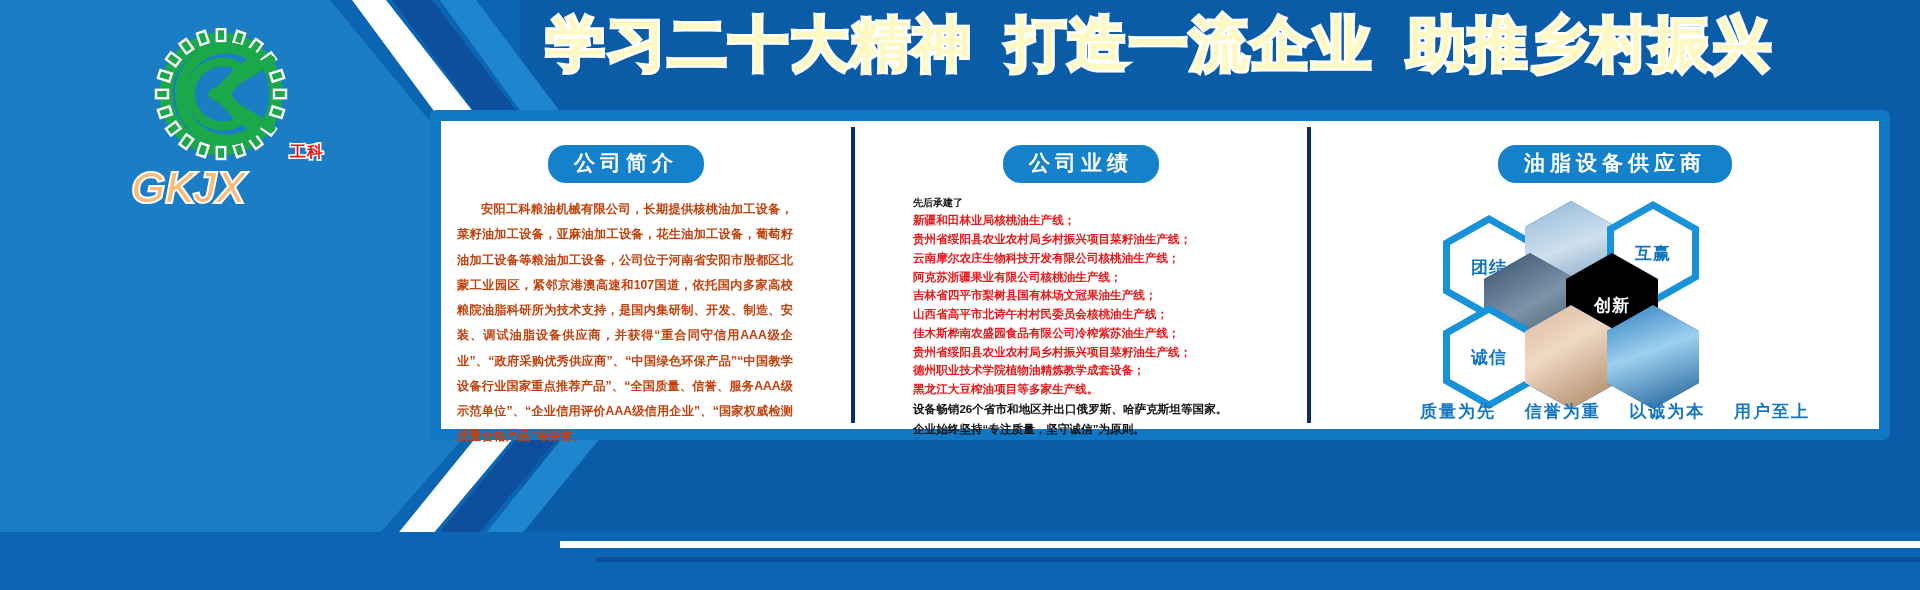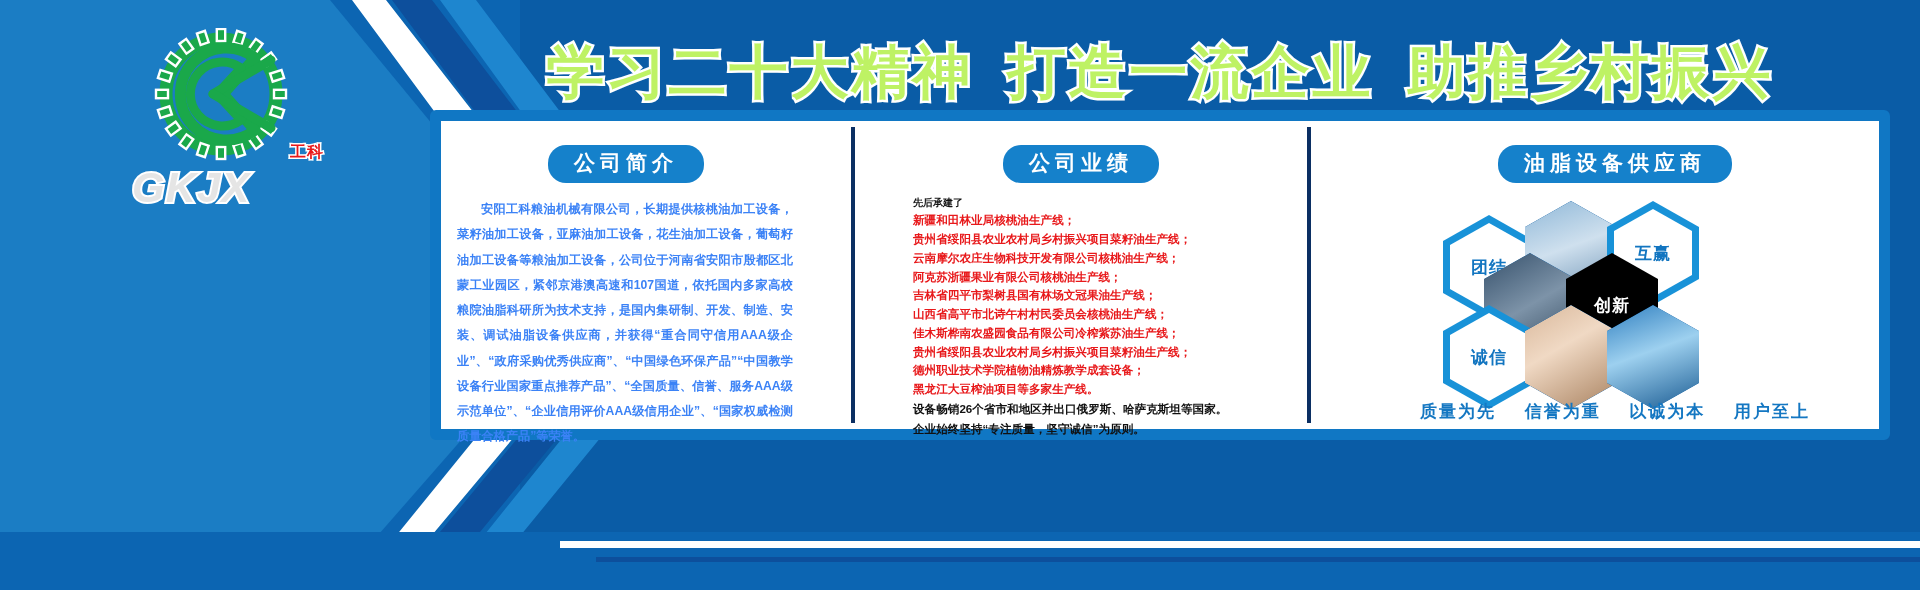--- a/index.html
+++ b/index.html
@@ -20,38 +20,38 @@
   .sw3{left:0;width:620px;background:#0d4f9c;
        clip-path:polygon(392px 0,432px 0,566px 176px,566px 428px,432px 590px,392px 590px,526px 428px,526px 180px);}
   .sw4{left:0;width:660px;background:#1e86cf;
        clip-path:polygon(440px 0,476px 0,610px 178px,610px 426px,476px 590px,440px 590px,572px 426px,572px 182px);}
   .bottom-strip{position:absolute;left:0;right:0;bottom:0;height:58px;background:#0c65b2;}
   .bottom-white{position:absolute;left:560px;right:0;bottom:42px;height:7px;background:#ffffff;}
   .bottom-white2{position:absolute;left:596px;right:0;bottom:28px;height:5px;background:#0d4f9c;}
 
   
   .headline{
-    position:absolute;left:430px;top:28px;width:1460px;height:90px;
+    position:absolute;left:430px;top:0;width:1460px;height:90px;
     display:flex;align-items:center;justify-content:center;
     font-size:58px;font-weight:bold;letter-spacing:3px;
-    color:#bef264;
+    color:#fef9c3;
     -webkit-text-stroke:5px #ffffff;
     paint-order:stroke fill;
     white-space:nowrap;
   }
   .headline span{display:inline-block;}
   .hl-gap{width:34px;}
 
   
   .logo-wrap{position:absolute;left:128px;top:28px;width:190px;height:180px;}
   .logo-mark{position:absolute;left:18px;top:0;width:150px;height:140px;}
   .logo-cn{position:absolute;right:-6px;top:114px;font-size:16px;font-weight:bold;
            color:#e8191b;-webkit-text-stroke:3px #ffffff;paint-order:stroke fill;letter-spacing:1px;}
-  .logo-en{position:absolute;left:4px;top:136px;font-size:42px;font-weight:bold;font-style:italic;
-           color:#e5e5e5;-webkit-text-stroke:4px #ffffff;paint-order:stroke fill;letter-spacing:1px;}
+  .logo-en{position:absolute;left:4px;top:136px;font-size:42px;font-weight:normal;font-style:italic;
+           color:#fdba74;-webkit-text-stroke:4px #ffffff;paint-order:stroke fill;letter-spacing:1px;}
 
   
   .frame{
     position:absolute;left:430px;top:110px;width:1460px;height:330px;
     background:#ffffff;border:11px solid #1077c4;border-radius:6px;
     display:flex;
     gap:40px;
   }
   .panel{position:relative;height:100%;padding:10px 14px 8px;}
   .p1{width:370px;}
@@ -60,21 +60,21 @@
   .vdiv{width:4px;background:#0b2f63;align-self:stretch;margin:6px 0;}
 
   .badge{
     margin:14px auto 8px;display:block;width:max-content;
     background:#1581cb;border-radius:18px;padding:4px 26px 6px;
     color:#ffffff;font-size:21px;font-weight:bold;letter-spacing:5px;
     text-align:center;
   }
 
   .body-just{
-    font-size:12.2px;color:#3b82f6;line-height:2.07;text-align:justify;
+    font-size:12.2px;color:#c2410c;line-height:2.07;text-align:justify;
     text-justify:inter-ideograph;padding:6px 4px 0 2px;text-indent:24px;
     font-weight:bold;
   }
 
   .perf{padding:4px 2px 0 4px;}
   .perf-lead{font-size:10px;color:#111;font-weight:bold;line-height:1.62;}
   .perf-item{font-size:11.6px;color:#e8191b;font-weight:bold;line-height:1.62;white-space:nowrap;}
   .perf-tail{font-size:11.6px;color:#111;font-weight:bold;line-height:1.62;margin-top:1px;}
 
   

